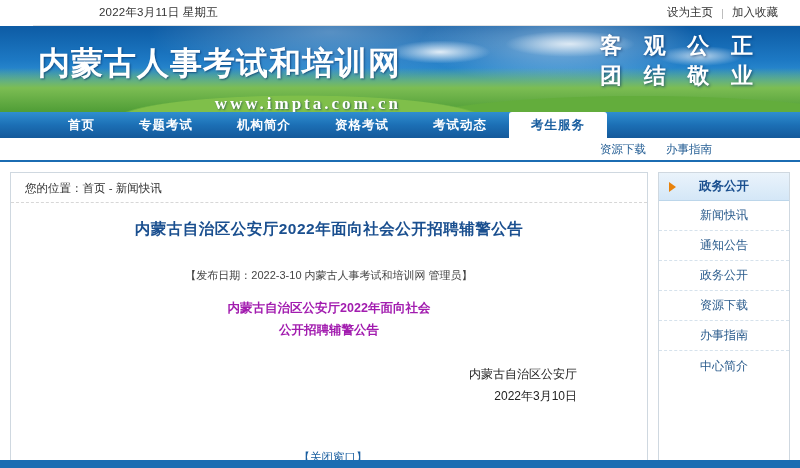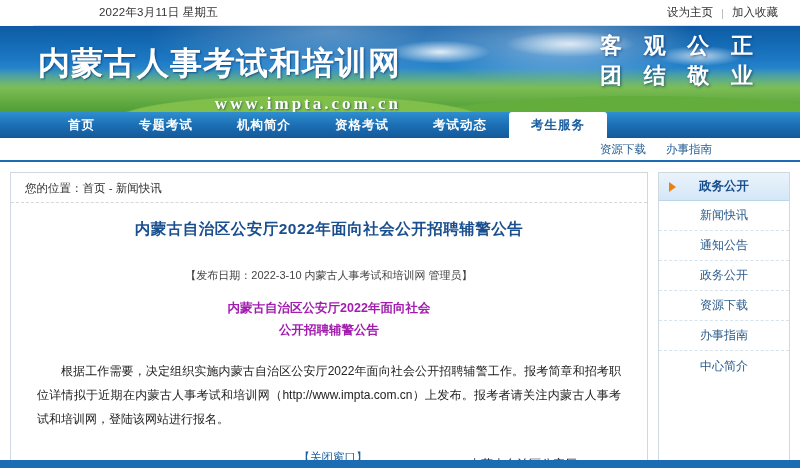--- a/index.html
+++ b/index.html
@@ -306,21 +306,20 @@
       </div>
 
       <h1 class="title">内蒙古自治区公安厅2022年面向社会公开招聘辅警公告</h1>
       <div class="meta">【发布日期：2022-3-10  内蒙古人事考试和培训网  管理员】</div>
 
       <div class="subtitle">
         <div>内蒙古自治区公安厅2022年面向社会</div>
         <div>公开招聘辅警公告</div>
       </div>
 
-      <p class="para">根据工作需要，决定组织实施内蒙古自治区公安厅2022年面向社会公开招聘辅警工作。报考简章和招考职位详情拟于近期在内蒙古人事考试和培训网（http://www.impta.com.cn）上发布。报考者请关注内蒙古人事考试和培训网，登陆该网站进行报名。</p>
 
       <div class="signature">
         <div>内蒙古自治区公安厅</div>
         <div>2022年3月10日</div>
       </div>
 
       <div class="closewin">
         <a href="#">【关闭窗口】</a>
       </div>
     </div>

